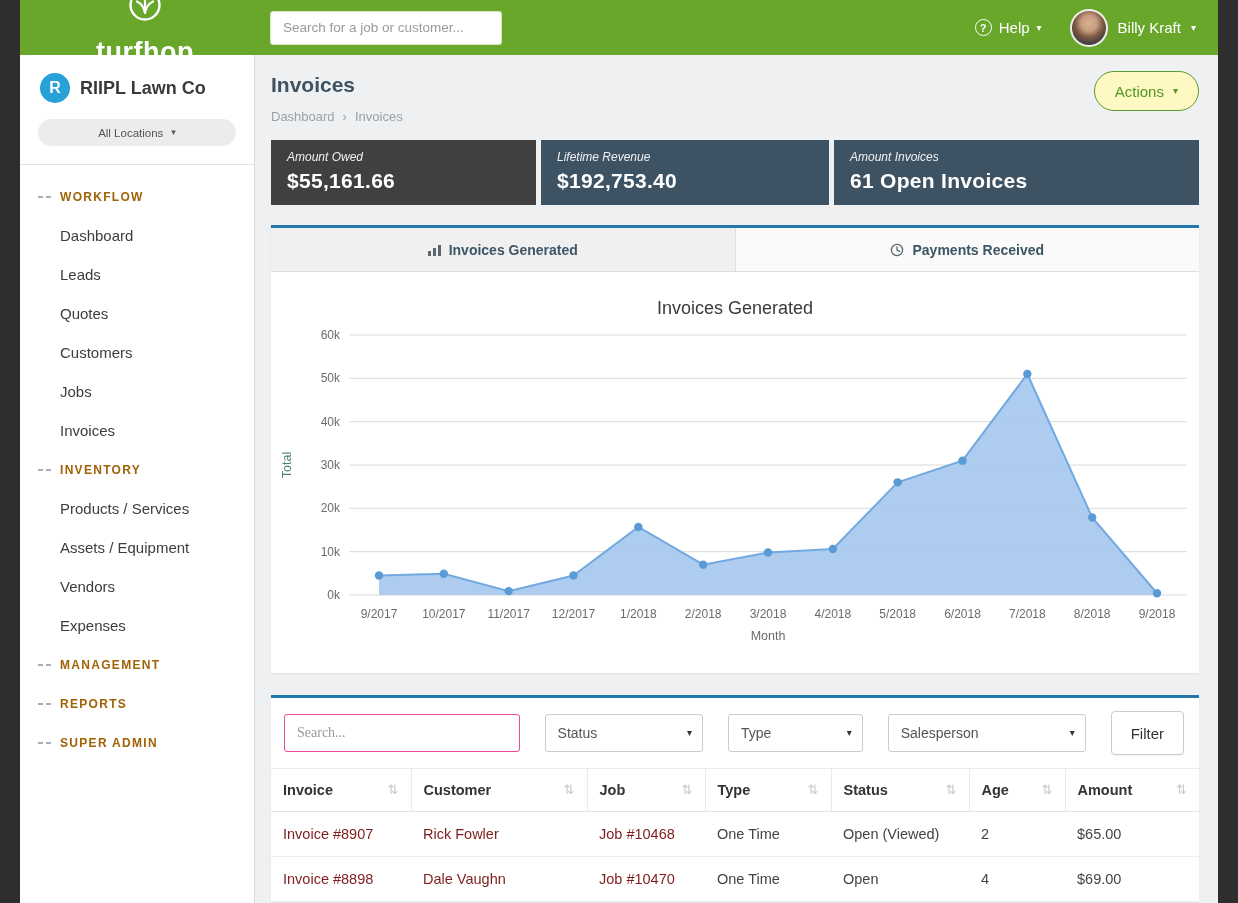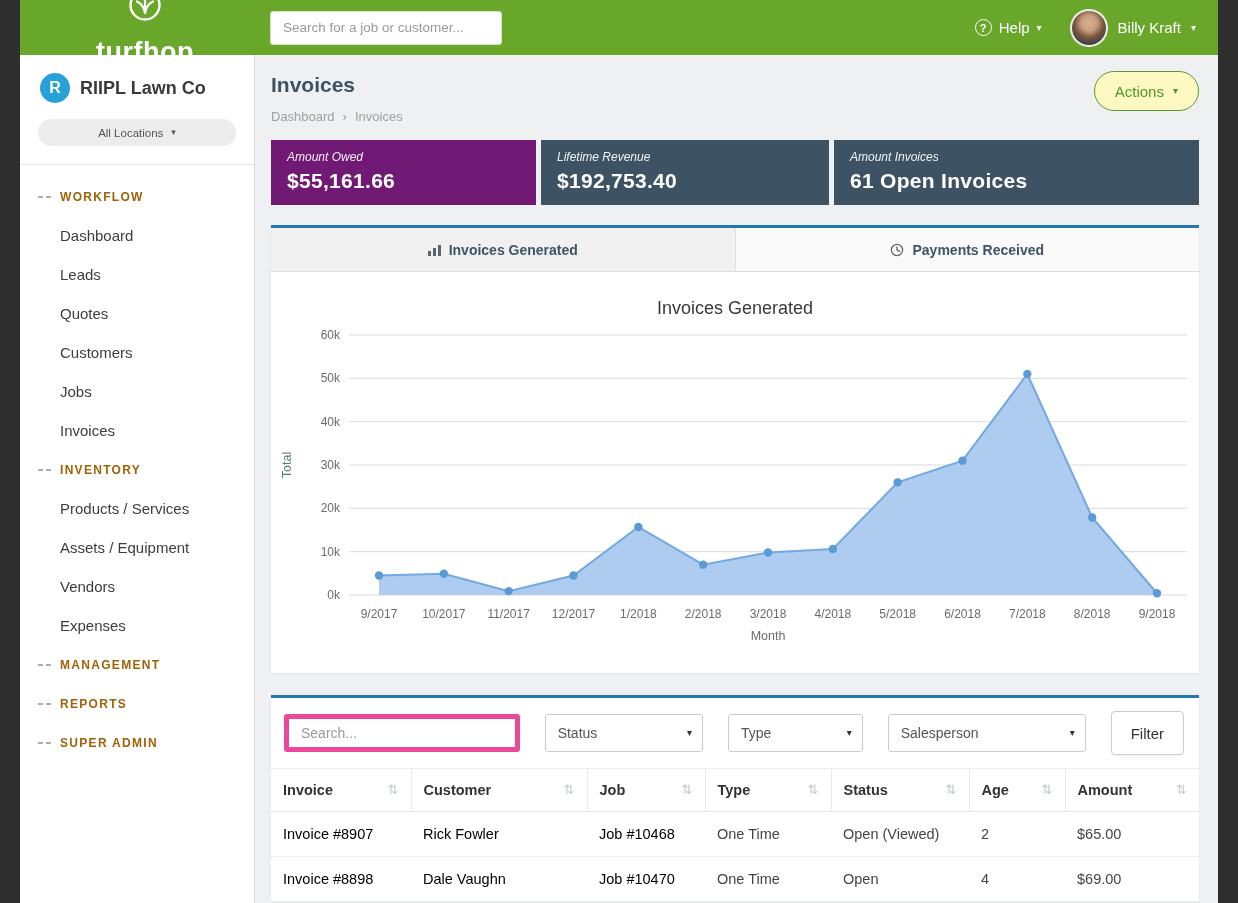--- a/index.html
+++ b/index.html
@@ -64,35 +64,35 @@
   .tab { flex:1; display:flex; align-items:center; justify-content:center; gap:8px; font-size:14px; font-weight:600; color:#3e5565; cursor:pointer; }
   .tab.active { background:#f0f0f1; }
   .tab + .tab { border-left:1px solid #ddd; }
 
   .chart-body { padding:2px 0 14px; }
   .chart-title { text-align:center; font-size:18px; font-weight:500; color:#3a3a3a; margin:24px 0 4px; }
   .chart-holder { width:920px; margin:0 auto; }
 
   .table-card { margin-top:22px; }
   .filterbar { display:flex; align-items:center; padding:13px 15px 13px 13px; gap:25px; }
-  .search-input { width:238px; height:38px; border:5px solid #ec4899; border-radius:3px; padding:0 12px; font-size:14px; color:#333; outline:none; font-family:Liberation Sans, sans-serif; }
+  .search-input { width:238px; height:38px; border:1px solid #ec4899; border-radius:3px; padding:0 12px; font-size:14px; color:#333; outline:none; font-family:Liberation Serif, serif; }
   .search-input::placeholder { color:#9a9a9a; }
   .fselect { height:38px; border:1px solid #ccc; border-radius:3px; background:#fff; display:flex; align-items:center; justify-content:space-between; padding:0 10px 0 12px; font-size:14px; color:#555; cursor:pointer; }
   .fselect .caret { color:#333; }
   .fselect.status { width:160px; }
   .fselect.type { width:136px; }
   .fselect.salesperson { width:200px; }
   .filter-btn { margin-left:auto; width:74px; height:44px; border:1px solid #ccc; border-radius:4px; background:#fff; font-size:15px; color:#333; cursor:pointer; box-shadow:0 1px 1px rgba(0,0,0,.05); font-family:inherit; }
 
   table { width:100%; border-collapse:collapse; table-layout:fixed; }
   th { text-align:left; padding:13px 12px; font-size:14.5px; color:#333; border-top:1px solid #ececec; border-bottom:1px solid #e4e4e4; cursor:pointer; }
   th + th { border-left:1px solid #e9e9e9; }
   .sort { float:right; color:#c3cad0; font-size:13px; font-weight:normal; }
   td { padding:14px 12px; font-size:14.5px; color:#444; border-bottom:1px solid #eee; }
-  a.cell-link { color:#000000; text-decoration:none; cursor:pointer; }
+  a.cell-link { color:#7f1d1d; text-decoration:none; cursor:pointer; }
 </style>
 </head>
 <body>
 
 <div class="app">
 
   <header class="topbar">
     <div class="brand">
       <span>
         <svg width="36" height="36" viewBox="0 0 36 36">
@@ -191,21 +191,21 @@
             <span>Invoices</span>
           </div>
         </div>
         <button class="actions-btn">
           <span>Actions</span>
           <span class="caret">▾</span>
         </button>
       </div>
 
       <div class="stats">
-        <div class="stat" style="background: #701a75;">
+        <div class="stat" style="background: #404040;">
           <div class="stat-label">Amount Owed</div>
           <div class="stat-value">$55,161.66</div>
         </div>
         <div class="stat" style="background: rgb(61, 83, 99);">
           <div class="stat-label">Lifetime Revenue</div>
           <div class="stat-value">$192,753.40</div>
         </div>
         <div class="stat" style="background: rgb(61, 83, 99);">
           <div class="stat-label">Amount Invoices</div>
           <div class="stat-value">61 Open Invoices</div>

